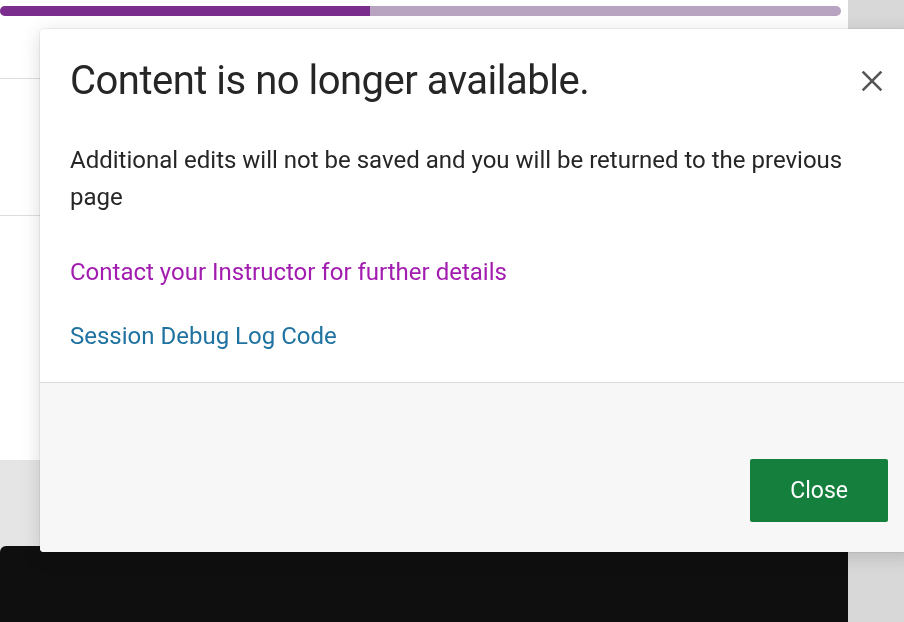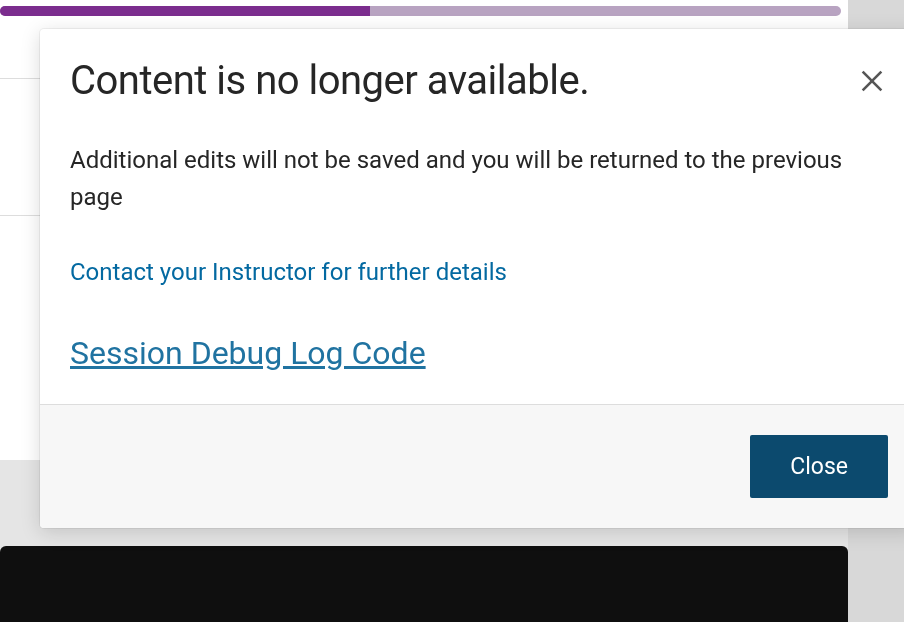--- a/index.html
+++ b/index.html
@@ -145,50 +145,50 @@
     .body-text {
       font-size: 24px;
       line-height: 1.55;
       color: #262626;
       margin-bottom: 38px;
     }
     
     .body-text-2 {
       font-size: 24px;
       line-height: 1.55;
-      color: #0369a1;
-      margin-bottom: 42px;
+      color: #a21caf;
+      margin-bottom: 30px;
     }
     
     .debug-link {
-      font-size: 32px;
+      font-size: 24px;
       color: #2073a1;
-      text-decoration: underline;
       cursor: pointer;
       display: inline-block;
     }
     
     .modal-footer {
       border-top: 1px solid #ddd;
       background: #f7f7f7;
       padding: 30px 30px 30px 30px;
       display: flex;
       justify-content: flex-end;
       border-radius: 0 0 4px 4px;
     }
     
     .close-btn {
-      background: #0c4a6e;
+      background: #15803d;
       color: #fff;
       border: none;
       font-size: 23px;
       padding: 18px 40px;
       cursor: pointer;
       border-radius: 2px;
       font-family: inherit;
+      margin-top: 46px;
     }
   </style>
 </head>
 <body>
 
 <div class="page-bg">
   <div class="page-content">
     <div class="progress-track">
       <div class="progress-fill"></div>
     </div>

